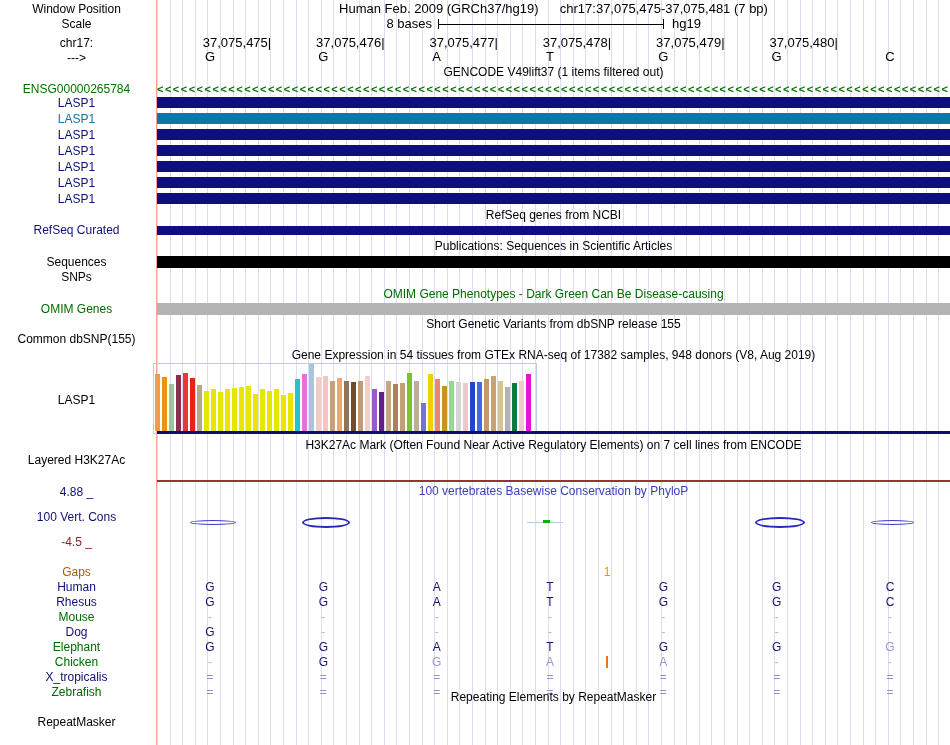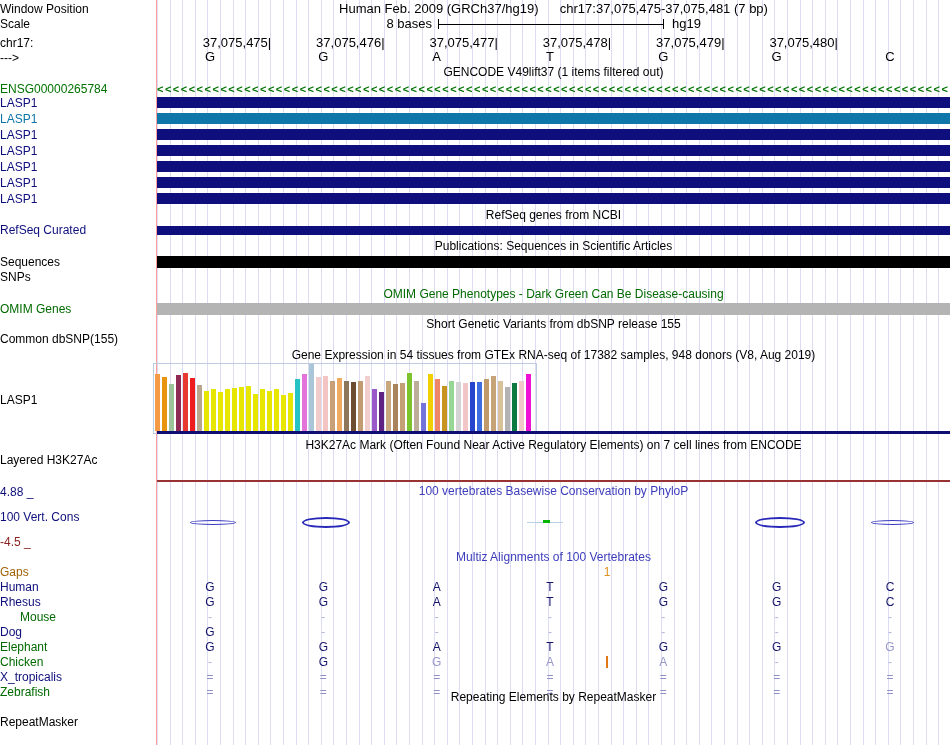--- a/index.html
+++ b/index.html
@@ -6,21 +6,21 @@
   #canvas{
     position:relative;width:950px;height:745px;overflow:hidden;
     font-family:"Liberation Sans",sans-serif;background:#fff;color:#000;
   }
   
   #gridlines{
     position:absolute;left:157px;top:0;width:793px;height:745px;
     background:repeating-linear-gradient(to right,#dcdcf2 0px,#dcdcf2 1px,transparent 1px,transparent 12.6px);
   }
   #start-line{position:absolute;left:156px;top:0;width:1px;height:745px;background:#ff9e9e;}
-  .lbl{position:absolute;left:0;width:153px;text-align:left;font-size:12px;line-height:14px;white-space:nowrap;}
+  .lbl{position:absolute;left:0;width:153px;text-align:center;font-size:12px;line-height:14px;white-space:nowrap;}
   .ctitle{position:absolute;left:157px;width:793px;text-align:center;font-size:12px;line-height:13px;white-space:nowrap;}
   .abs{position:absolute;}
   .trackbar{position:absolute;left:157px;width:793px;}
   .base-letter{position:absolute;width:60px;text-align:center;font-size:13px;line-height:14px;}
   .coord{position:absolute;width:120px;text-align:center;font-size:13px;line-height:14px;white-space:nowrap;}
   .aln-cell{position:absolute;width:60px;text-align:center;font-size:12px;line-height:14px;}
   .cs-d{color:#14146a;} .cs-l{color:#9898cc;} .cs-x{color:#b4b4dc;} .cs-e{color:#9090c4;}
   #gencode-arrows{
     position:absolute;left:157px;top:83px;width:793px;height:12px;overflow:hidden;
     color:#007200;font-size:11px;font-weight:bold;letter-spacing:1.5px;line-height:12px;white-space:nowrap;
@@ -185,42 +185,41 @@
   <div class="lbl" style="top:535px;color:#8b2222;">-4.5 _</div>
   <div id="cons-marks">
       <div class="cons-thin" style="left: 190px; top: 520px; width: 44px;"></div>
       <div class="cons-ellipse" style="left: 302px; top: 517px; width: 44px;"></div>
       <div class="cons-faint" style="left: 527px; top: 522px; width: 36px;"></div>
       <div class="cons-green" style="left: 543px; top: 520px; width: 7px;"></div>
       <div class="cons-ellipse" style="left: 755px; top: 517px; width: 46px;"></div>
       <div class="cons-thin" style="left: 871px; top: 520px; width: 41px;"></div>
     </div>
 
-  <div class="ctitle" style="top:551px;color:#3c3cbc;">Multiz Alignments of 100 Vertebrates</div>
   <div class="lbl" style="top:565px;color:#a16207;">Gaps</div>
   <div class="aln-cell" style="top:565px;left:577px;color:#e0921e;">1</div>
   <div class="abs" style="left:606px;top:656px;width:2px;height:12px;background:#e07818;"></div>
   <div id="alignment">
       <div class="lbl" style="top: 580px; color: rgb(14, 14, 124);">Human</div>
       <div class="aln-cell cs-d" style="left: 180px; top: 580px;">G</div>
       <div class="aln-cell cs-d" style="left: 293.33px; top: 580px;">G</div>
       <div class="aln-cell cs-d" style="left: 406.66px; top: 580px;">A</div>
       <div class="aln-cell cs-d" style="left: 519.99px; top: 580px;">T</div>
       <div class="aln-cell cs-d" style="left: 633.32px; top: 580px;">G</div>
       <div class="aln-cell cs-d" style="left: 746.65px; top: 580px;">G</div>
       <div class="aln-cell cs-d" style="left: 859.98px; top: 580px;">C</div>
       <div class="lbl" style="top: 595px; color: rgb(14, 14, 124);">Rhesus</div>
       <div class="aln-cell cs-d" style="left: 180px; top: 595px;">G</div>
       <div class="aln-cell cs-d" style="left: 293.33px; top: 595px;">G</div>
       <div class="aln-cell cs-d" style="left: 406.66px; top: 595px;">A</div>
       <div class="aln-cell cs-d" style="left: 519.99px; top: 595px;">T</div>
       <div class="aln-cell cs-d" style="left: 633.32px; top: 595px;">G</div>
       <div class="aln-cell cs-d" style="left: 746.65px; top: 595px;">G</div>
       <div class="aln-cell cs-d" style="left: 859.98px; top: 595px;">C</div>
-      <div class="lbl" style="top: 610px; color: rgb(0, 106, 0); padding-left: 20px;">Mouse</div>
+      <div class="lbl" style="top: 610px; color: rgb(0, 106, 0);">Mouse</div>
       <div class="aln-cell cs-x" style="left: 180px; top: 610px;">-</div>
       <div class="aln-cell cs-x" style="left: 293.33px; top: 610px;">-</div>
       <div class="aln-cell cs-x" style="left: 406.66px; top: 610px;">-</div>
       <div class="aln-cell cs-x" style="left: 519.99px; top: 610px;">-</div>
       <div class="aln-cell cs-x" style="left: 633.32px; top: 610px;">-</div>
       <div class="aln-cell cs-x" style="left: 746.65px; top: 610px;">-</div>
       <div class="aln-cell cs-x" style="left: 859.98px; top: 610px;">-</div>
       <div class="lbl" style="top: 625px; color: rgb(14, 14, 124);">Dog</div>
       <div class="aln-cell cs-d" style="left: 180px; top: 625px;">G</div>
       <div class="aln-cell cs-x" style="left: 293.33px; top: 625px;">-</div>

